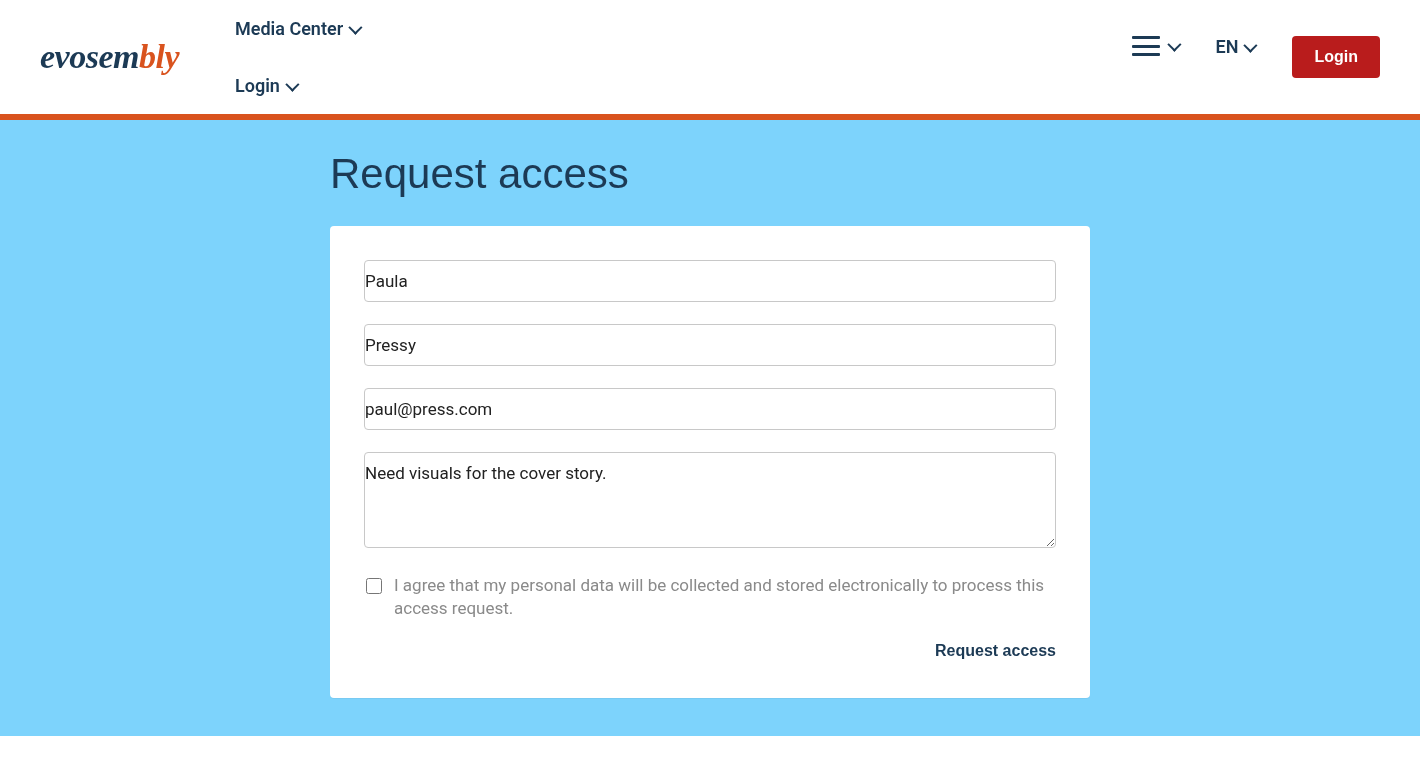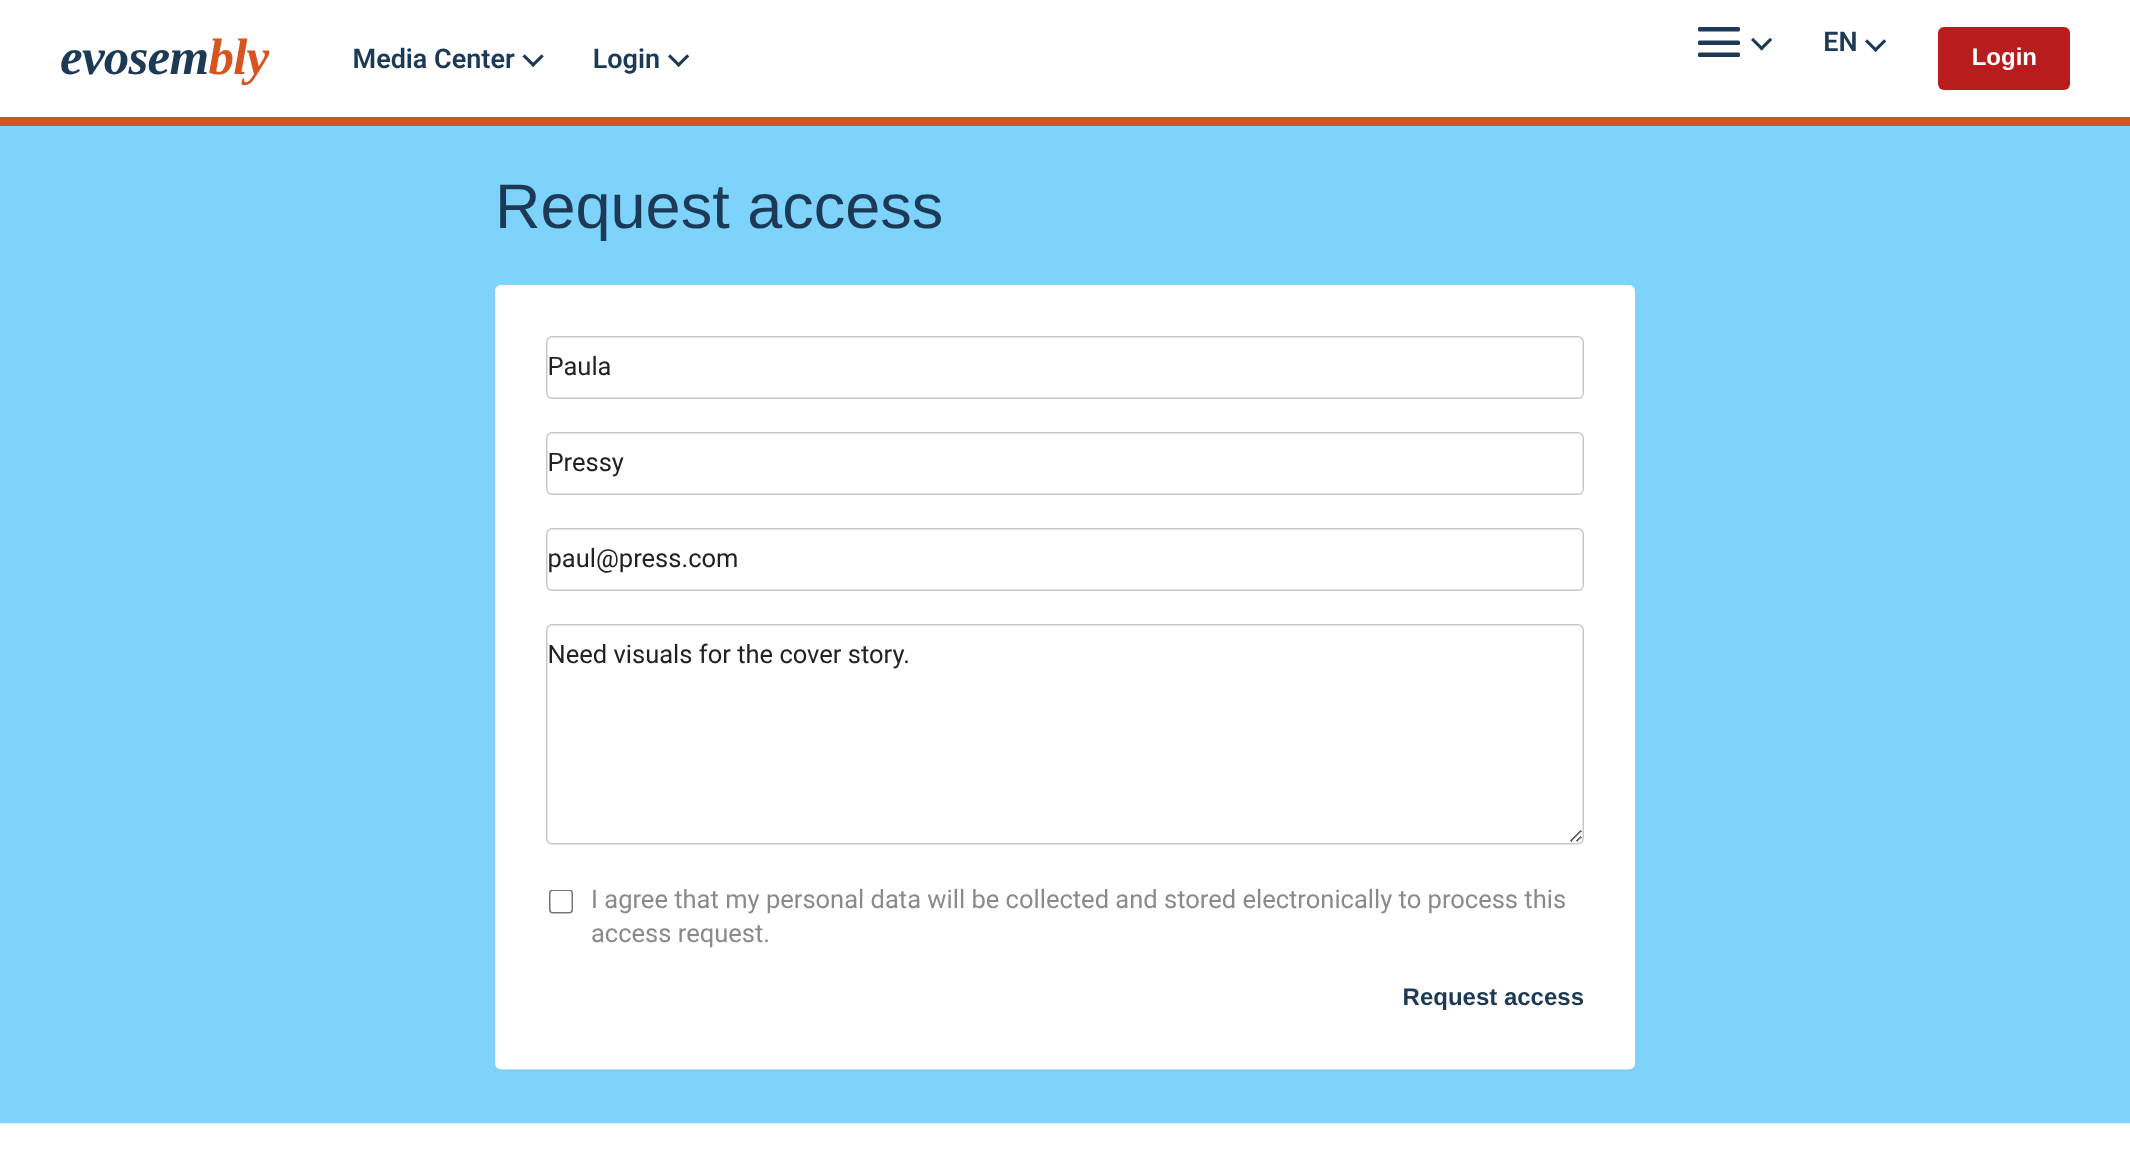--- a/index.html
+++ b/index.html
@@ -23,21 +23,21 @@
     font-family: Georgia, "Times New Roman", serif;
     font-style: italic;
     font-size: 34px;
     font-weight: 600;
     letter-spacing: -0.5px;
     margin-right: 56px;
     white-space: nowrap;
   }
   .logo .l1 { color: #1c3a55; }
   .logo .l2 { color: #d9531e; }
-  nav.primary-nav { display: flex; gap: 36px; }
+  nav.primary-nav { display: flex; gap: 36px; flex-direction: column; }
   .nav-item {
     font-size: 18px;
     font-weight: 600;
     color: #1c3a55;
     display: inline-flex;
     align-items: center;
     gap: 6px;
     cursor: pointer;
   }
   .chev {
@@ -92,21 +92,21 @@
     width: 100%;
     font-size: 17px;
     color: #222;
     padding: 10px 0;
     border: 1px solid #c8c8c8;
     border-radius: 4px;
     margin-bottom: 22px;
     font-family: inherit;
     outline: none;
   }
-  textarea.field { height: 147px; resize: both; }
+  textarea.field { height: 96px; resize: both; }
   .consent {
     display: flex;
     align-items: flex-start;
     gap: 12px;
     color: #8a8a8a;
     font-size: 17px;
     line-height: 1.35;
     margin-bottom: 18px;
     padding: 0 2px;
   }

